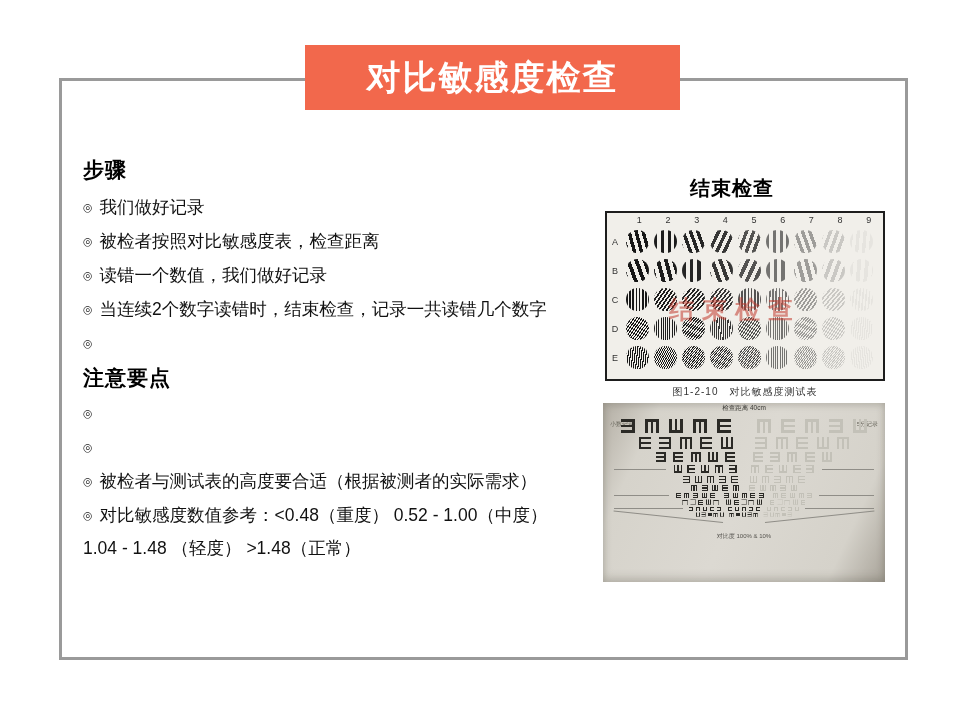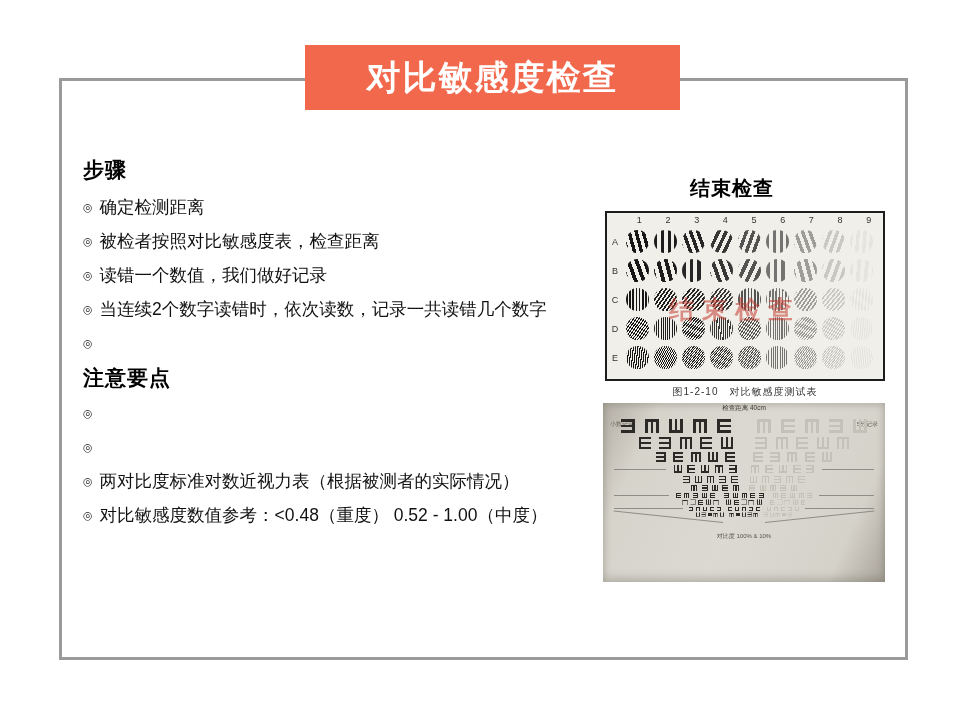--- a/index.html
+++ b/index.html
@@ -71,55 +71,56 @@
 
   <div class="banner">
     <span>对比敏感度检查</span>
   </div>
 
   <div class="lcol">
     <h2>步骤</h2>
     <ul>
         <li>
           <span class="blt">◎</span>
-          <span>确定检测距离</span>
+          <span>我们做好记录</span>
         </li>
         <li>
           <span class="blt">◎</span>
           <span>被检者按照对比敏感度表，检查距离</span>
         </li>
         <li>
           <span class="blt">◎</span>
           <span>读错一个数值，我们做好记录</span>
         </li>
         <li>
           <span class="blt">◎</span>
-          <span>当连续2个数字读错时，依次读数，记录一共读错几个数字</span>
+          <span>当连续2个数字读错时，结束检查，记录一共读错几个数字</span>
         </li>
         <li>
           <span class="blt">◎</span>
         </li>
       </ul>
     <h2 class="h-notes">注意要点</h2>
     <ul class="ul-notes">
         <li>
           <span class="blt">◎</span>
         </li>
         <li>
           <span class="blt">◎</span>
         </li>
         <li>
           <span class="blt">◎</span>
-          <span>两对比度标准对数近视力表（根据被测者的实际情况）</span>
+          <span>被检者与测试表的高度要合适（根据被测者的实际需求）</span>
         </li>
         <li>
           <span class="blt">◎</span>
           <span>对比敏感度数值参考：&lt;0.48（重度） 0.52 - 1.00（中度）</span>
         </li>
       </ul>
+    <div class="cont">1.04 - 1.48 （轻度） &gt;1.48（正常）</div>
   </div>
 
   <h2 class="tools-h">结束检查</h2>
 
   <figure class="fig1" style="margin:0">
     <div class="gchart">
       <div class="g-head" id="g-head">
           <span class="gcol">1</span>
           <span class="gcol">2</span>
           <span class="gcol">3</span>

